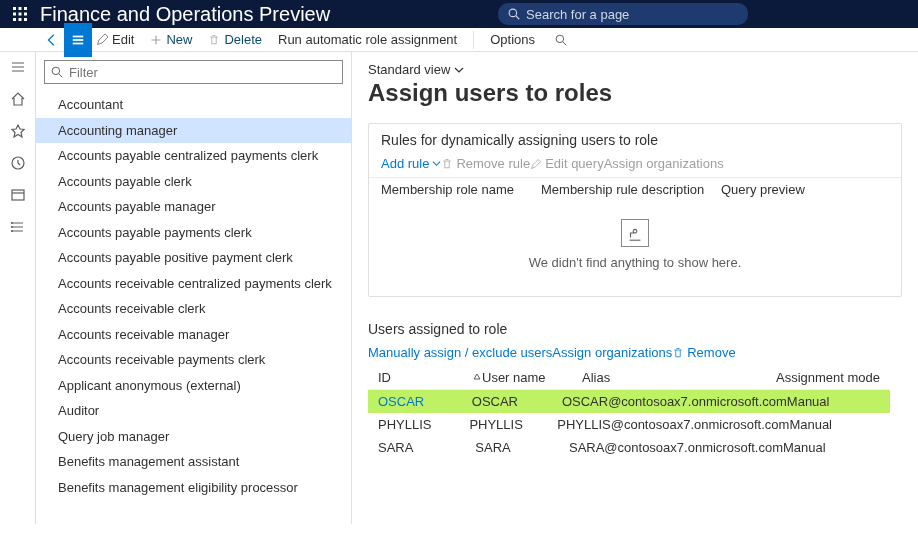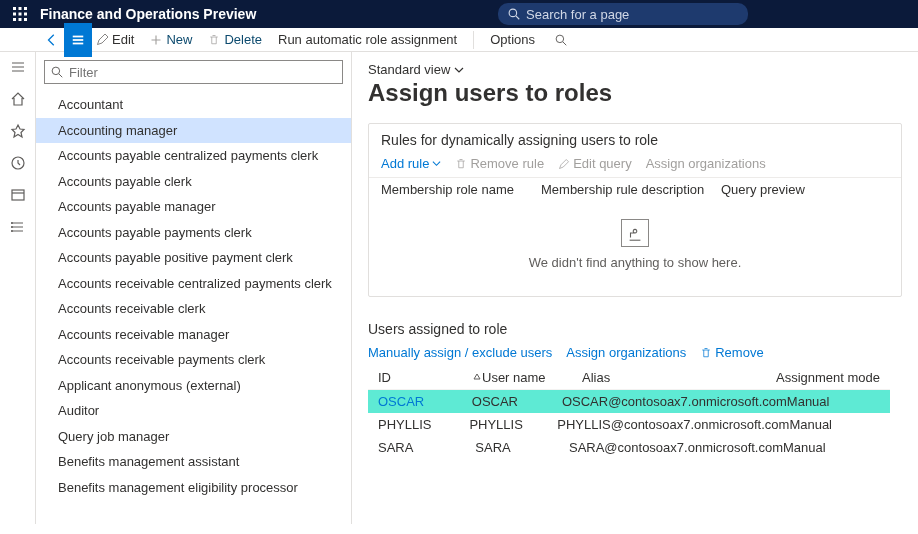--- a/index.html
+++ b/index.html
@@ -2,21 +2,21 @@
 <html><head>
 <meta charset="utf-8">
 <style>
 * { box-sizing: border-box; margin: 0; padding: 0; font-family: "Segoe UI", Arial, sans-serif; }
 body { width: 918px; height: 534px; overflow: hidden; font-size: 13px; color: #323130; background: #fff; }
 
 
 .titlebar { height: 28px; background: #0b1a3a; color: #fff; display: flex; align-items: center; }
 .waffle { width: 40px; display: flex; align-items: center; justify-content: center; cursor: pointer; }
 .waffle svg { width: 14px; height: 14px; }
-.title { font-size: 14px; font-weight: 700; }
+.title { font-size: 20px; font-weight: 400; }
 .searchpage { margin-left: auto; margin-right: 170px; display: flex; align-items: center; background: #1e3a6e; border-radius: 10px; height: 22px; padding: 0 10px; width: 250px; color: #d0d7e6; }
 .searchpage svg { width: 12px; height: 12px; margin-right: 6px; fill: #d0d7e6; }
 .searchpage span { font-size: 13px; }
 
 
 .cmdbar { height: 24px; border-bottom: 1px solid #e1dfdd; display: flex; align-items: center; padding: 0 4px 0 40px; position: relative; }
 .cmd-back { position: absolute; left: 38px; width: 28px; height: 34px; display: flex; align-items: center; justify-content: center; color: #0078d4; cursor: pointer; }
 .cmd-editicon { position: absolute; left: 64px; width: 28px; height: 34px; background: #0078d4; display: flex; align-items: center; justify-content: center; }
 .cmd-editicon svg { fill: #fff; width: 14px; height: 14px; }
 .cmdbar-inner { margin-left: 56px; display: flex; align-items: center; gap: 16px; height: 100%; }
@@ -42,34 +42,34 @@
 .role { padding: 3px 8px 3px 22px; cursor: pointer; font-size: 13px; line-height: 1.5; white-space: nowrap; overflow: hidden; text-overflow: ellipsis; }
 .role.selected { background: #d0e3ff; }
 
 .detail { flex: 1; padding: 10px 16px; overflow-y: auto; }
 .viewline { font-size: 13px; color: #323130; display: flex; align-items: center; gap: 4px; cursor: pointer; }
 .viewline svg { width: 10px; height: 10px; }
 .pagetitle { font-size: 24px; font-weight: 600; margin-top: 2px; margin-bottom: 16px; }
 
 .section { border: 1px solid #e1dfdd; border-radius: 2px; margin-bottom: 16px; }
 .section-hd { padding: 8px 12px 4px; font-size: 14px; font-weight: 400; }
-.section-tb { display: flex; gap: 14px; padding: 4px 12px 6px; font-size: 13px; border-bottom: 1px solid #edebe9; align-items: center; }
+.section-tb { display: flex; padding: 4px 12px 6px; font-size: 13px; border-bottom: 1px solid #edebe9; align-items: center; }
 .act { display: flex; align-items: center; gap: 3px; cursor: pointer; }
 .act.primary { color: #0078d4; }
 .act.disabled { color: #a19f9d; }
 .section-gridhd { display: flex; padding: 4px 12px; font-size: 13px; color: #323130; }
 .empty { padding: 18px 0 26px; text-align: center; color: #605e5c; }
 .empty .eicon { display: inline-flex; width: 28px; height: 28px; border: 1px solid #8a8886; align-items: center; justify-content: center; margin-bottom: 8px; }
 .empty .etext { font-size: 13px; }
 
 .section2 .usergrid { padding: 0 12px 8px; }
 .ug-head, .ug-row { display: flex; font-size: 13px; align-items: center; padding: 4px 4px; }
 .ug-head { color: #323130; border-bottom: 1px solid #f3f2f1; }
 .ug-row { border-bottom: none; }
-.ug-row.selected { background: #5eead4; }
+.ug-row.selected { background: #bef264; }
 .ug-row.selected .c-id { color: #0078d4; }
 .c-id { width: 110px; padding-left: 6px; display: flex; align-items: center; gap: 12px; }
 .c-user { width: 100px; }
 .c-alias { flex: 1; }
 .c-mode { width: 110px; }
 .sorticon svg { width: 10px; height: 10px; }
 </style>
 </head>
 <body>
 

